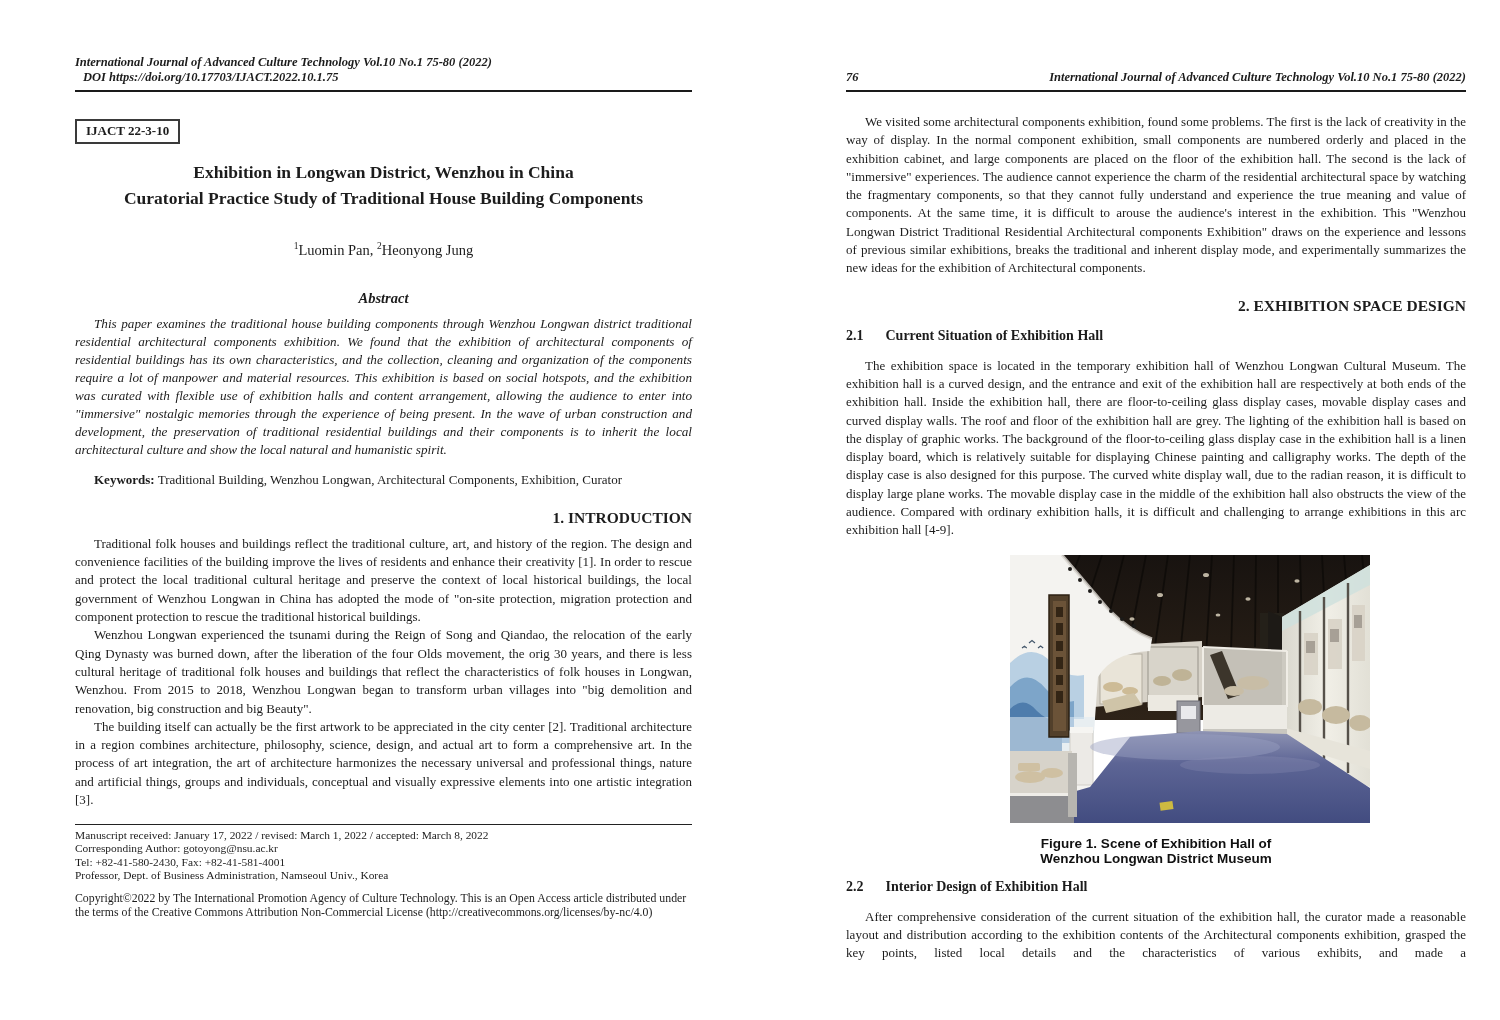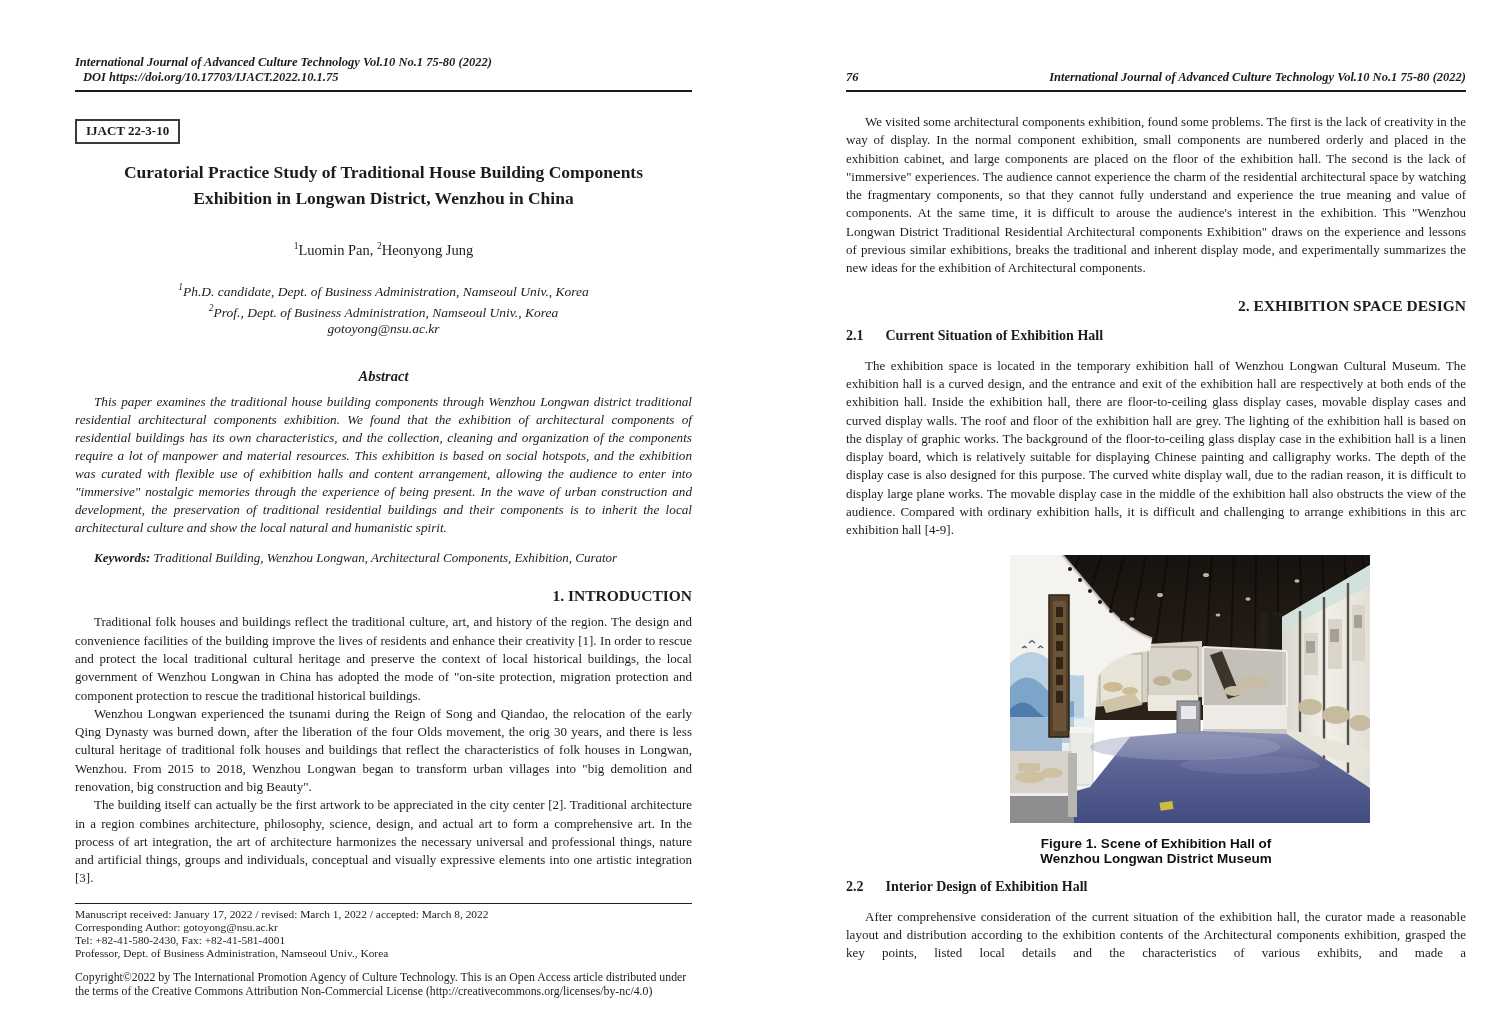--- a/index.html
+++ b/index.html
@@ -20,21 +20,21 @@
   
   .badge { display:inline-block; margin-top:27px; border:2px solid #3a3a3a; padding:2px 9px 3px 9px;
            font-size:13px; font-weight:bold; }
   .paper-title { margin-top:15px; text-align:center; font-size:17.5px; font-weight:bold; line-height:26px; }
   .authors-line { margin-top:30px; text-align:center; font-size:14.5px; }
   sup { font-size:9.5px; }
   .affiliation { margin-top:20px; text-align:center; font-style:italic; font-size:13.5px; line-height:16.5px; }
   .abstract-heading { margin-top:31px; text-align:center; font-weight:bold; font-style:italic; font-size:14.5px; }
   .abstract-text { margin-top:8px; font-style:italic; font-size:13.2px; line-height:18px;
                    text-align:justify; text-indent:19px; }
-  .keywords-line { margin-top:13px; font-size:13px; font-style:italic; padding-left:19px; }
+  .keywords-line { margin-top:13px; font-size:13px; padding-left:19px; }
   .keywords-line b { font-weight:bold; }
   .sec-heading { font-size:15.5px; font-weight:bold;text-align:right; }
   .h-intro { margin-top:21px; }
   .body-p { font-size:13px; line-height:18.3px; text-align:justify; text-indent:19px; }
   .page-left .body-p.first { margin-top:8px; }
 
   .footnote-rule { border:none; border-top:1.5px solid #222; margin-top:15px; }
   .footnote { margin-top:4px; font-size:11.4px; line-height:13.2px; }
   .copyright { margin-top:9px; font-size:11.8px; line-height:14px; }
 
@@ -57,31 +57,26 @@
 <div class="page page-left">
   <div class="running-head">
     <div>International Journal of Advanced Culture Technology Vol.10 No.1 75-80 (2022)</div>
     <div class="doi-line">DOI https://doi.org/10.17703/IJACT.2022.10.1.75</div>
   </div>
   <hr class="head-rule">
 
   <div class="badge">IJACT 22-3-10</div>
 
   <div class="paper-title">
+    <div>Exhibition in Longwan District, Wenzhou in China</div>
     <div>Curatorial Practice Study of Traditional House Building Components</div>
-    <div>Exhibition in Longwan District, Wenzhou in China</div>
   </div>
 
   <div class="authors-line"><sup>1</sup><span>Luomin Pan, </span><sup>2</sup><span>Heonyong Jung</span></div>
 
-  <div class="affiliation">
-    <div><sup>1</sup><span>Ph.D. candidate, Dept. of Business Administration, Namseoul Univ., Korea</span></div>
-    <div><sup>2</sup><span>Prof., Dept. of Business Administration, Namseoul Univ., Korea</span></div>
-    <div>gotoyong@nsu.ac.kr</div>
-  </div>
 
   <div class="abstract-heading">Abstract</div>
   <p class="abstract-text">This paper examines the traditional house building components through Wenzhou Longwan district traditional residential architectural components exhibition. We found that the exhibition of architectural components of residential buildings has its own characteristics, and the collection, cleaning and organization of the components require a lot of manpower and material resources. This exhibition is based on social hotspots, and the exhibition was curated with flexible use of exhibition halls and content arrangement, allowing the audience to enter into "immersive" nostalgic memories through the experience of being present. In the wave of urban construction and development, the preservation of traditional residential buildings and their components is to inherit the local architectural culture and show the local natural and humanistic spirit.</p>
 
   <div class="keywords-line"><b>Keywords:</b><span> Traditional Building, Wenzhou Longwan, Architectural Components, Exhibition, Curator</span></div>
 
   <div class="sec-heading h-intro">1. INTRODUCTION</div>
   <p class="body-p first">Traditional folk houses and buildings reflect the traditional culture, art, and history of the region. The design and convenience facilities of the building improve the lives of residents and enhance their creativity [1]. In order to rescue and protect the local traditional cultural heritage and preserve the context of local historical buildings, the local government of Wenzhou Longwan in China has adopted the mode of "on-site protection, migration protection and component protection to rescue the traditional historical buildings.</p>
   <p class="body-p">Wenzhou Longwan experienced the tsunami during the Reign of Song and Qiandao, the relocation of the early Qing Dynasty was burned down, after the liberation of the four Olds movement, the orig 30 years, and there is less cultural heritage of traditional folk houses and buildings that reflect the characteristics of folk houses in Longwan, Wenzhou. From 2015 to 2018, Wenzhou Longwan began to transform urban villages into "big demolition and renovation, big construction and big Beauty".</p>
   <p class="body-p">The building itself can actually be the first artwork to be appreciated in the city center [2]. Traditional architecture in a region combines architecture, philosophy, science, design, and actual art to form a comprehensive art. In the process of art integration, the art of architecture harmonizes the necessary universal and professional things, nature and artificial things, groups and individuals, conceptual and visually expressive elements into one artistic integration [3].</p>

